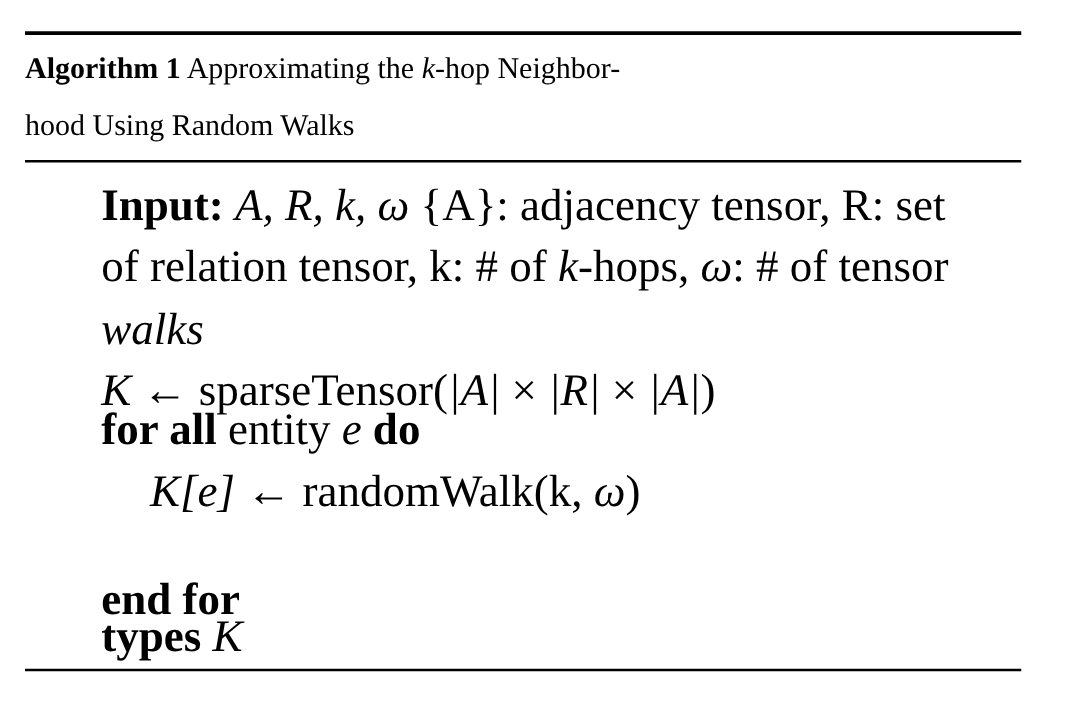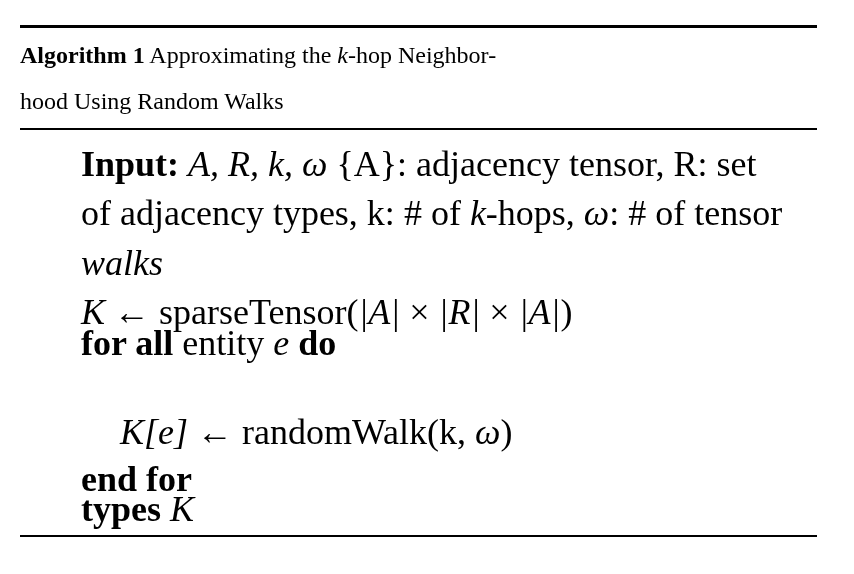--- a/index.html
+++ b/index.html
@@ -28,36 +28,36 @@
 </div>
 
 <div class="rule mid"></div>
 
 <div class="line" style="top:141px;">
   <span class="kw">Input:</span>
   <span class="m">A, R, k, ω</span><span> {</span><span>A</span><span>}</span><span>: adjacency tensor, R: set</span>
 </div>
 
 <div class="line" style="top:190px;">
-  <span>of adjacency types, k: # of </span><span class="m">k</span><span>-hops, </span><span class="m">ω</span><span>: # of tensor</span>
+  <span>of relation tensor, k: # of </span><span class="m">k</span><span>-hops, </span><span class="m">ω</span><span>: # of tensor</span>
 </div>
 
 <div class="line" style="top:240px;font-style:italic;">
   <span>walks</span>
 </div>
 
 <div class="line" style="top:289px;">
   <span class="m">K</span><span> ← </span><span>sparseTensor(</span><span class="m">|A|</span><span> × </span><span class="m">|R|</span><span> × </span><span class="m">|A|</span><span>)</span>
 </div>
 
 <div class="line" style="top:320px;">
   <span class="kw">for all</span><span> entity </span><span class="m">e</span><span class="kw"> do</span>
 </div>
 
-<div class="line ind" style="top:409px;">
+<div class="line ind" style="top:370px;">
   <span class="m">K</span><span class="m">[e]</span><span> ← </span><span>randomWalk(k, </span><span class="m">ω</span><span>)</span>
 </div>
 
 <div class="line" style="top:456px;">
   <span class="kw">end for</span>
 </div>
 
 <div class="line" style="top:486px;">
   <span class="kw">types</span><span class="m"> K</span>
 </div>

